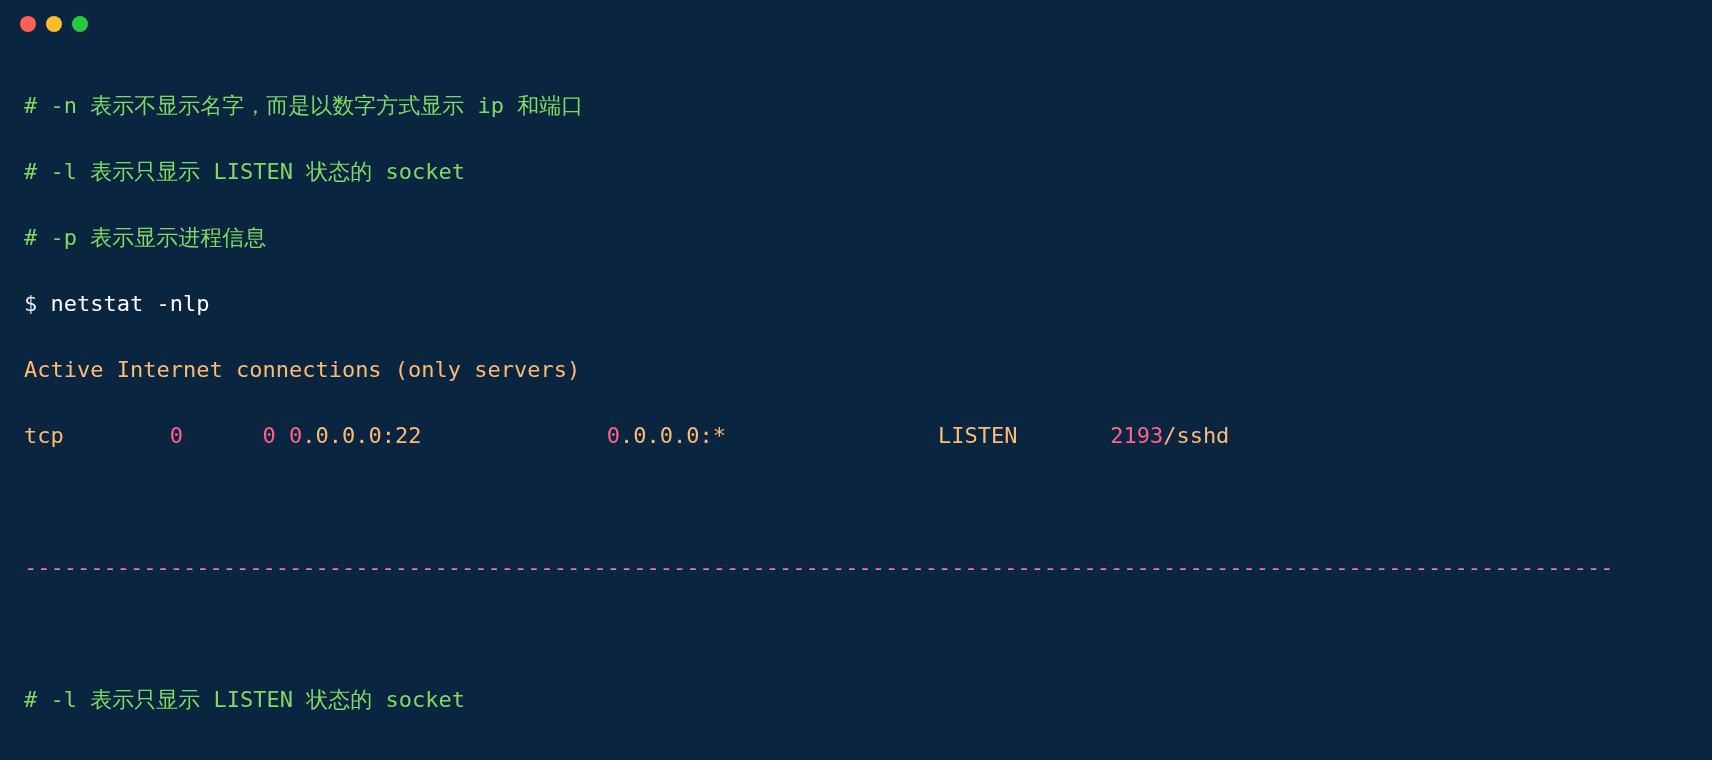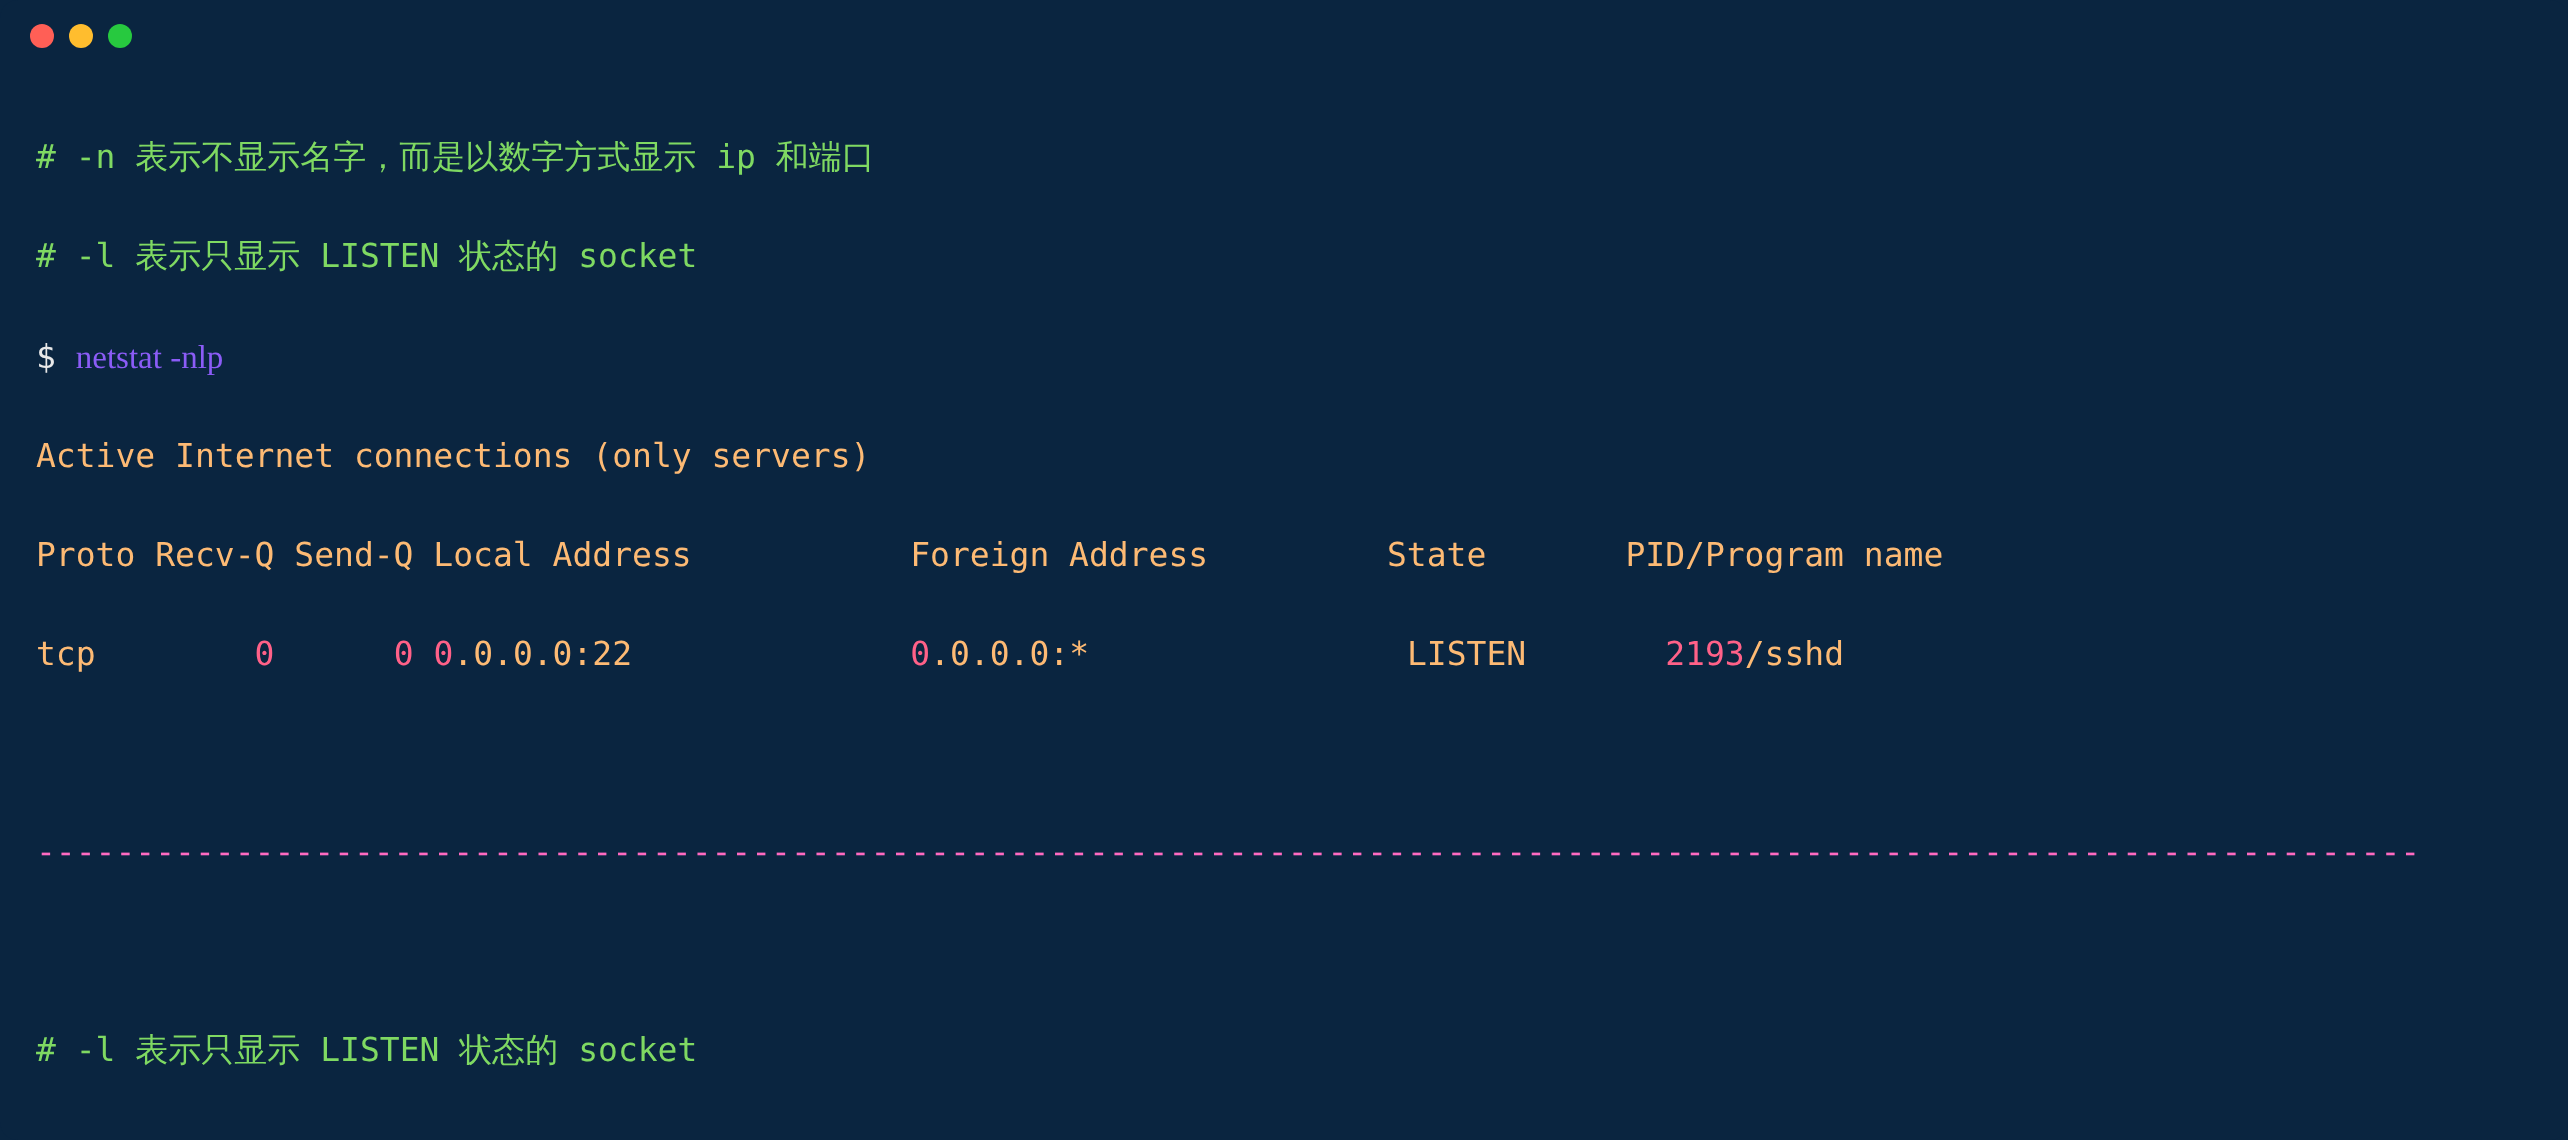--- a/index.html
+++ b/index.html
@@ -38,41 +38,41 @@
     .dot-yellow { background: #ffbd2e; }
     .dot-green { background: #27c93f; }
     .content {
       padding: 16px 24px;
       line-height: 1.5;
       white-space: pre;
       font-family: 'Menlo', 'Monaco', 'Consolas', monospace;
     }
     .comment { color: #7fd962; }
     .prompt { color: #e8e8e8; }
-    .cmd { color: #8b5cf6; font-family: Liberation Serif, serif; }
+    .cmd { color: #ffffff; }
     .output { color: #fdba74; }
     .num { color: #ff6188; }
     .sep { color: #ff6ac1; }
     .line { display: block; }
   </style>
 </head>
 <body>
 
 <div class="terminal">
   <div class="titlebar">
     <div class="dot dot-red"></div>
     <div class="dot dot-yellow"></div>
     <div class="dot dot-green"></div>
   </div>
   <div class="content">
 <span class="line"><span class="comment"># -n 表示不显示名字，而是以数字方式显示 ip 和端口</span></span>
 <span class="line"><span class="comment"># -l 表示只显示 LISTEN 状态的 socket</span></span>
+<span class="line"><span class="comment"># -p 表示显示进程信息</span></span>
 <span class="line"><span class="prompt">$ </span><span class="cmd">netstat -nlp</span></span>
 <span class="line"><span class="output">Active Internet connections (only servers)</span></span>
-<span class="line"><span class="output">Proto Recv-Q Send-Q Local Address           Foreign Address         State       PID/Program name</span></span>
 <span class="line"><span class="output">tcp        </span><span class="num">0</span><span class="output">      </span><span class="num">0</span><span class="output"> </span><span class="num">0</span><span class="output">.0.0.0:22              </span><span class="num">0</span><span class="output">.0.0.0:*                </span><span class="output">LISTEN       </span><span class="num">2193</span><span class="output">/sshd</span></span>
 <span class="line"> </span>
 <span class="line"><span class="sep">------------------------------------------------------------------------------------------------------------------------</span></span>
 <span class="line"> </span>
 <span class="line"><span class="comment"># -l 表示只显示 LISTEN 状态的 socket</span></span>
 
 
 
 
 

